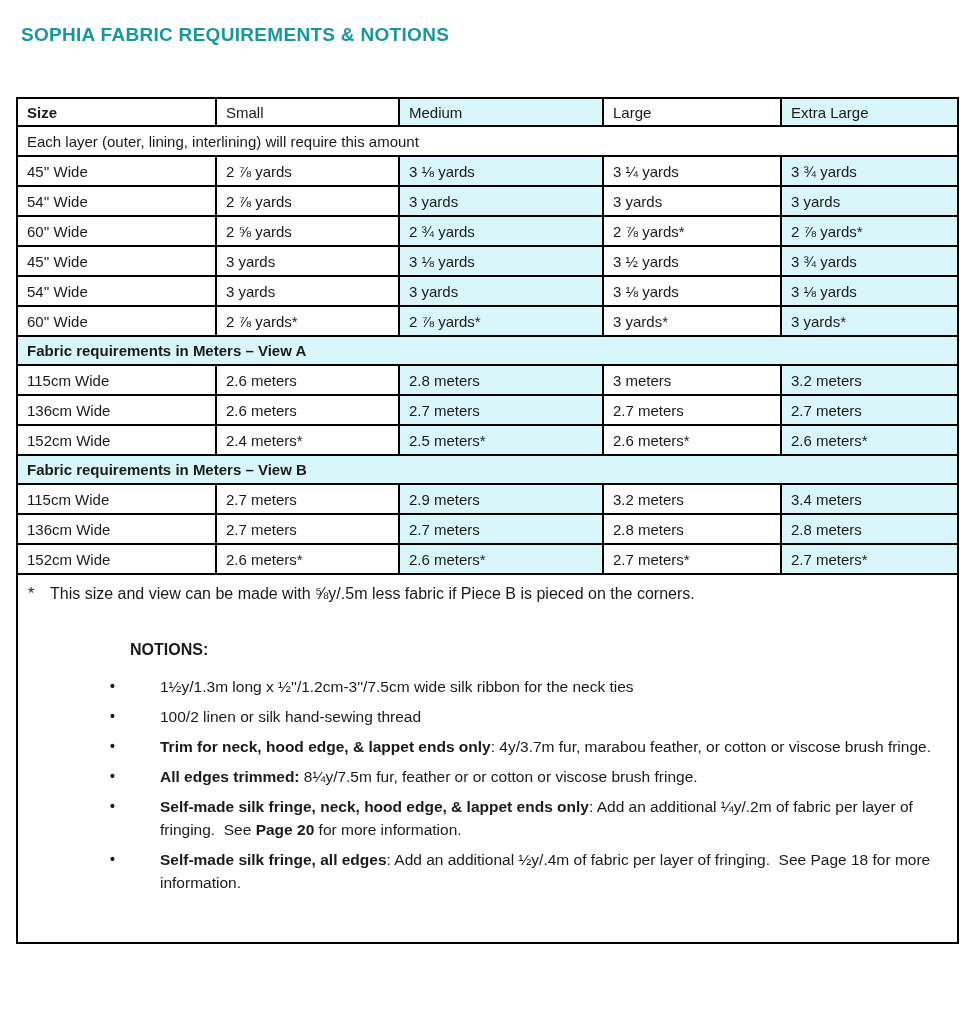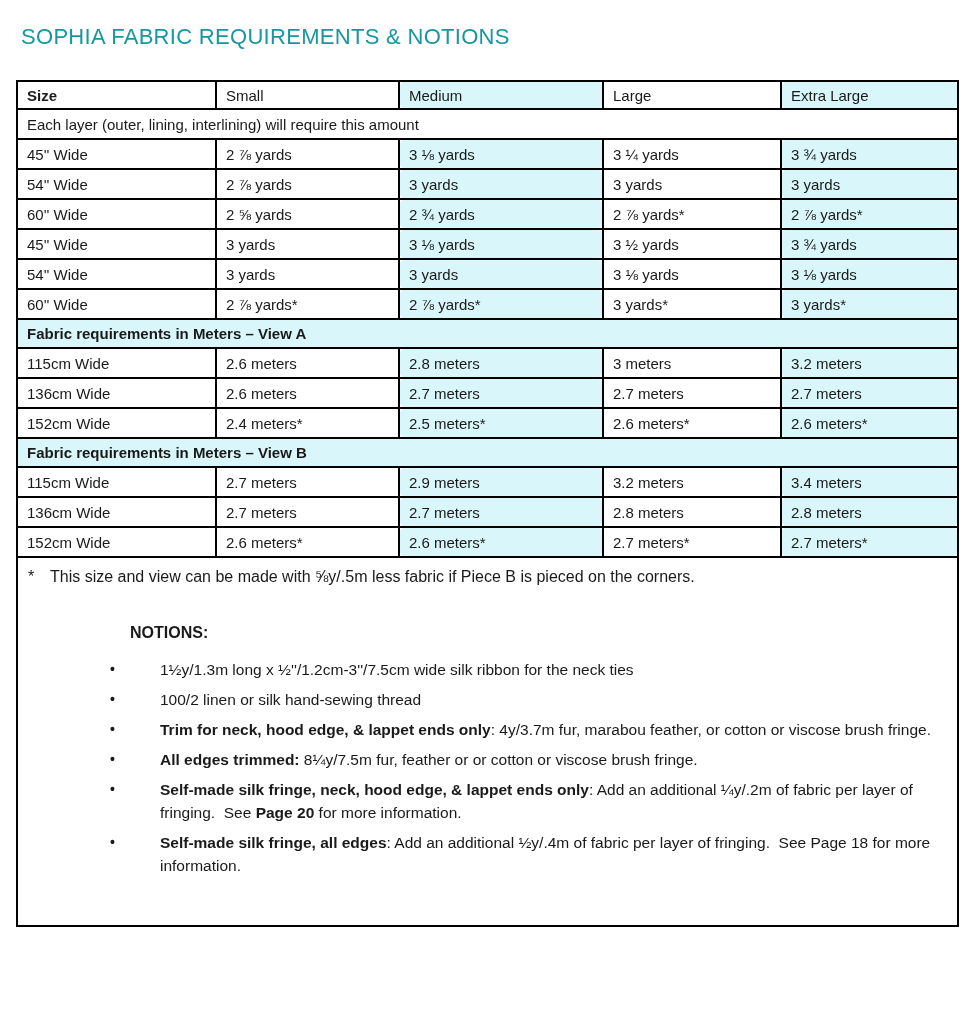--- a/index.html
+++ b/index.html
@@ -6,46 +6,46 @@
   .page{
     position:relative;
     width:971px;height:1024px;
     background:#ffffff;
     font-family:"Liberation Sans",sans-serif;
     color:#1a1a1a;
     overflow:hidden;
   }
   .page-title{
     position:absolute;left:21px;top:24px;margin:0;
-    font-size:22px;font-weight:normal;letter-spacing:0.3px;
+    font-size:19px;font-weight:bold;letter-spacing:0.3px;
     color:#1797a0;
     text-align:right;
   }
   table.req-table{
-    position:absolute;left:16px;top:80px;
+    position:absolute;left:16px;top:97px;
     width:941px;
     border-collapse:collapse;
     table-layout:fixed;
   }
   .req-table td,.req-table th{
     border:2px solid #000;
     font-size:15px;
     font-weight:normal;
     text-align:left;
     vertical-align:middle;
     padding:2px 9px;
     background:#ffffff;
     overflow:hidden;
     white-space:nowrap;
   }
   .req-table tr.std{height:30px;}
   .req-table tr.hdr{height:28px;}
   .req-table tr.sec{height:29px;}
   .req-table th.size-h{font-weight:bold;}
-  .req-table .cyan{background:#d9f7fa;border-radius:8px;}
+  .req-table .cyan{background:#d9f7fa;}
   .req-table td.section-cell{
     background:#d9f7fa;font-weight:bold;
   }
   .req-table td.footer-cell{
     vertical-align:top;
     padding:6px 10px;
     height:355px;
     white-space:normal;
   }
   .footnote{

